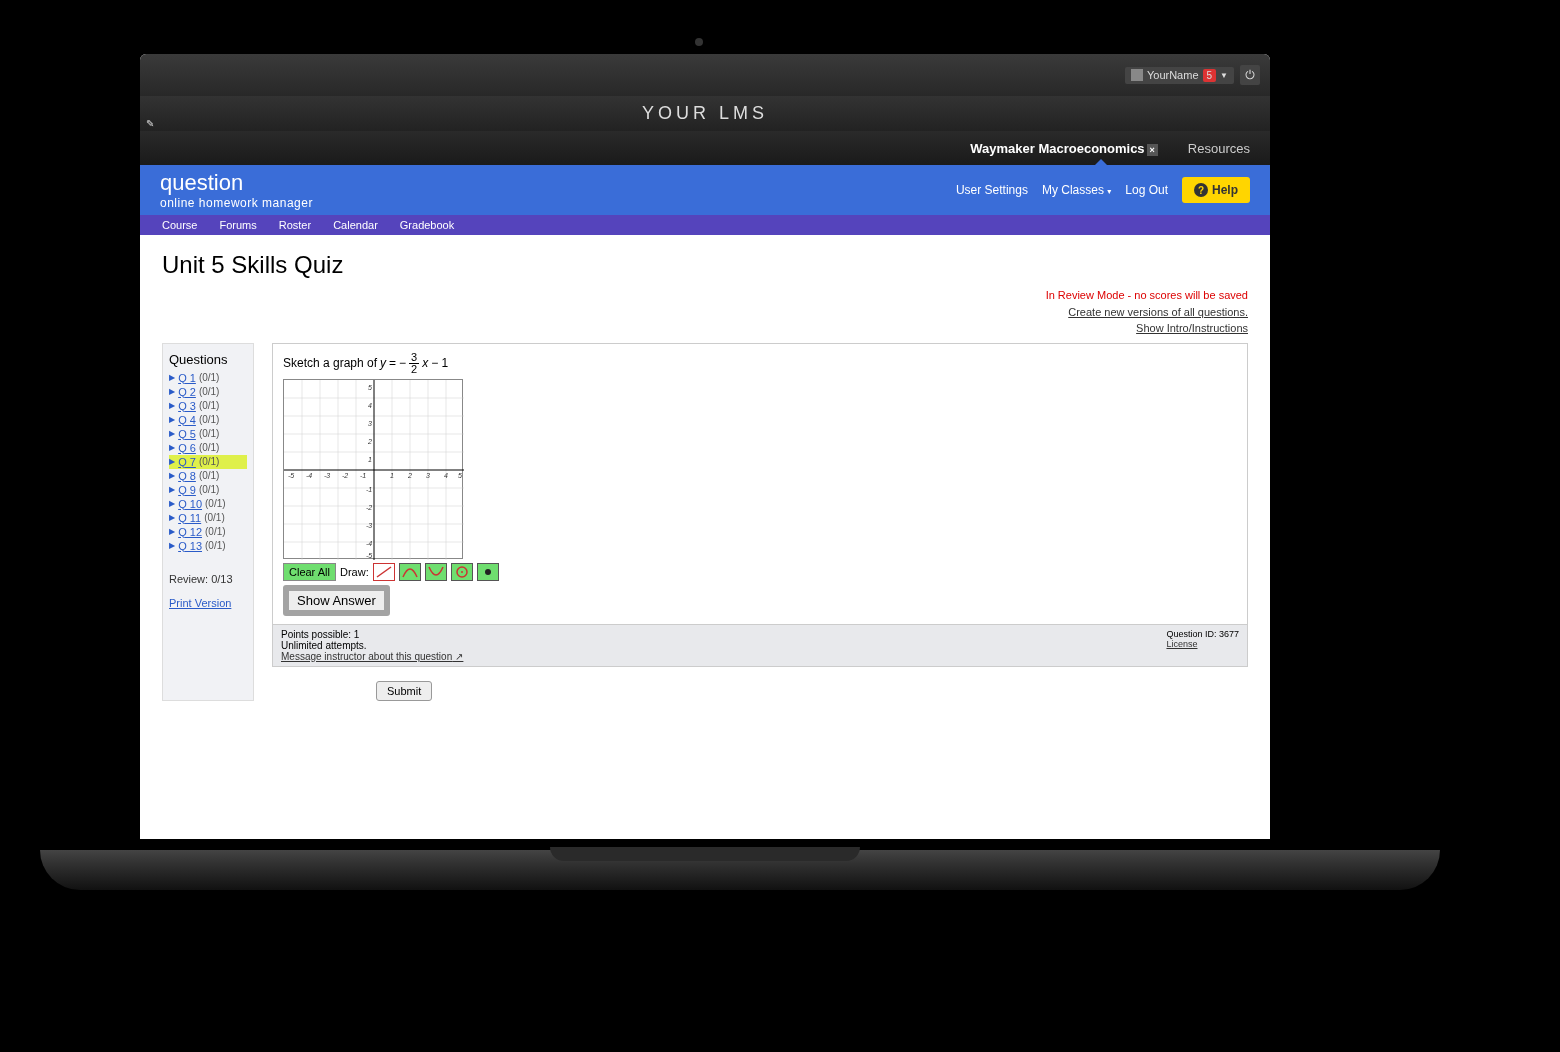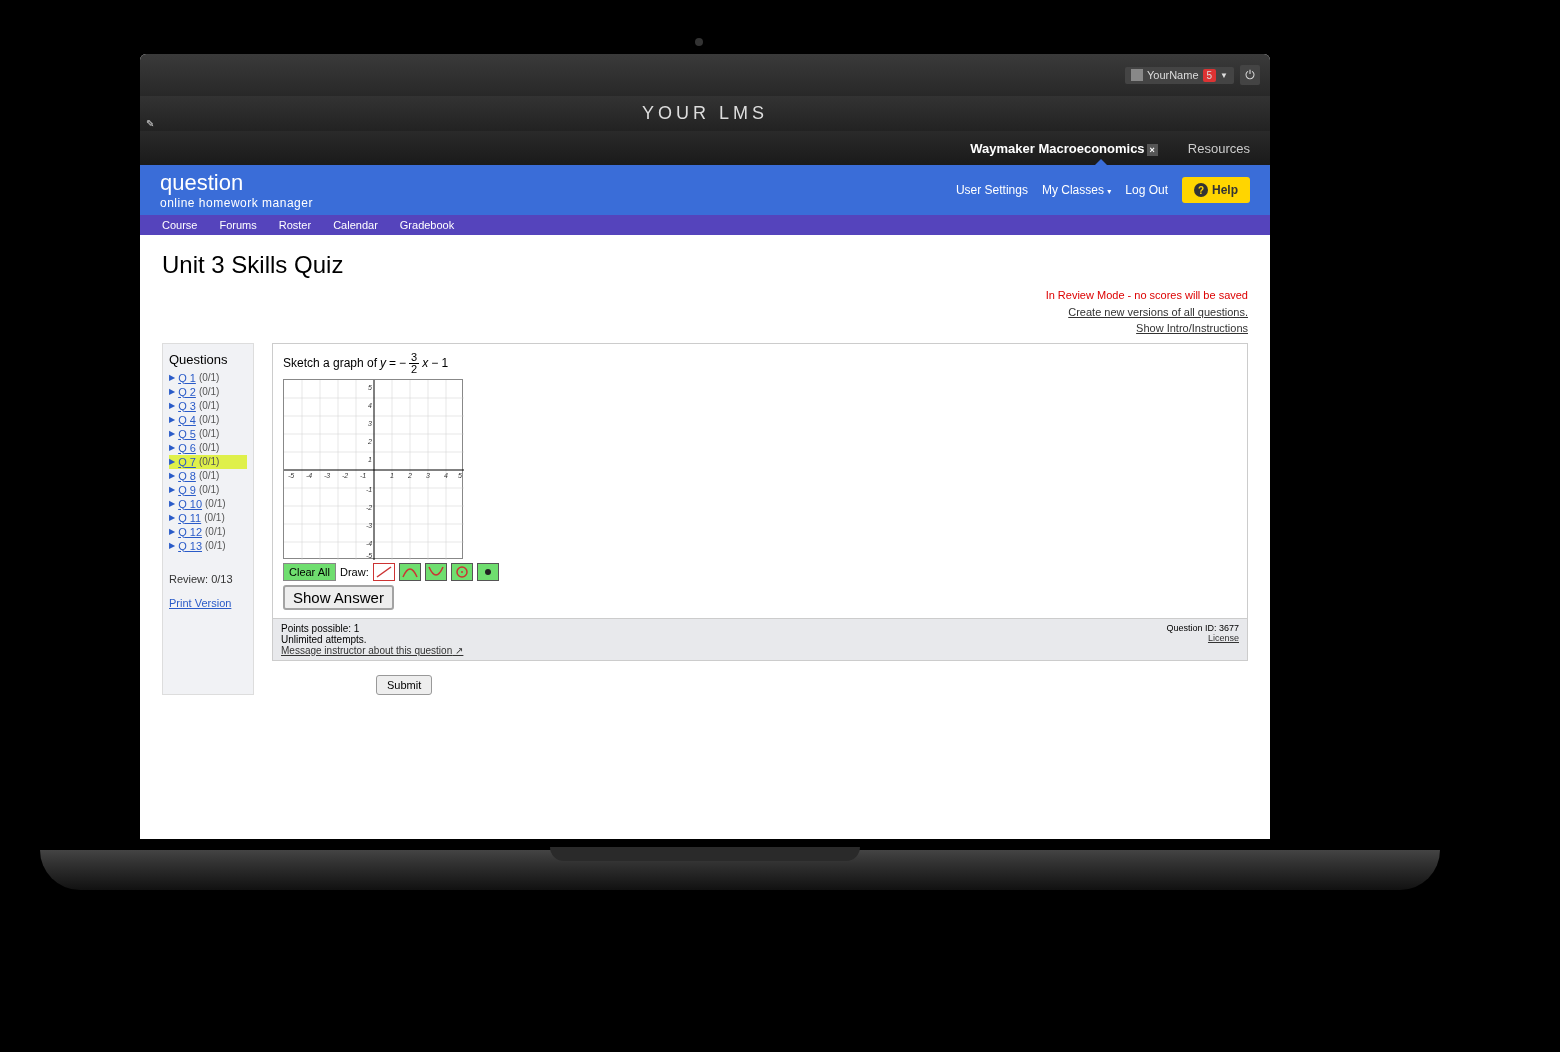--- a/index.html
+++ b/index.html
@@ -290,36 +290,36 @@
   background: #6fde6f;
   border: 1px solid #555;
   display: inline-flex;
   align-items: center; justify-content: center;
   cursor: pointer;
 }
 .tool-line-slot { background: #fff; border: 1px solid #c33; }
 .show-answer {
   margin-top: 4px;
   background: #eee;
-  border: 2px solid #a3a3a3;
+  border: 6px solid #a3a3a3;
   padding: 2px 8px;
-  font-size: 15px;
+  font-size: 13px;
   cursor: pointer;
   border-radius: 3px;
 }
 .question-footer {
   background: #e8e9ec;
   border-top: 1px solid #ccc;
   padding: 4px 8px;
   font-size: 10px;
   display: flex;
   justify-content: space-between;
 }
 .question-footer a { color: #333; text-decoration: underline; }
-.qf-right { text-align: right; font-size: 9px; }
+.qf-right { text-align: left; font-size: 9px; }
 .submit-btn {
   margin-top: 14px;
   margin-left: 104px;
   background: #eee;
   border: 1px solid #999;
   padding: 3px 10px;
   font-size: 11px;
   cursor: pointer;
   border-radius: 3px;
 }
@@ -374,21 +374,21 @@
     <div class="purple-nav">
       <a>Course</a>
       <a>Forums</a>
       <a>Roster</a>
       <a>Calendar</a>
       <a>Gradebook</a>
     </div>
 
 
     <div class="page-content">
-      <h1 class="page-title">Unit 3 Skills Quiz</h1>
+      <h1 class="page-title">Unit 5 Skills Quiz</h1>
 
       <div class="review-links">
         <div class="review-warn">In Review Mode - no scores will be saved</div>
         <a>Create new versions of all questions.</a><br>
         <a>Show Intro/Instructions</a>
       </div>
 
       <div class="main-cols">
         <aside class="questions-panel">
           <h3>Questions</h3>

